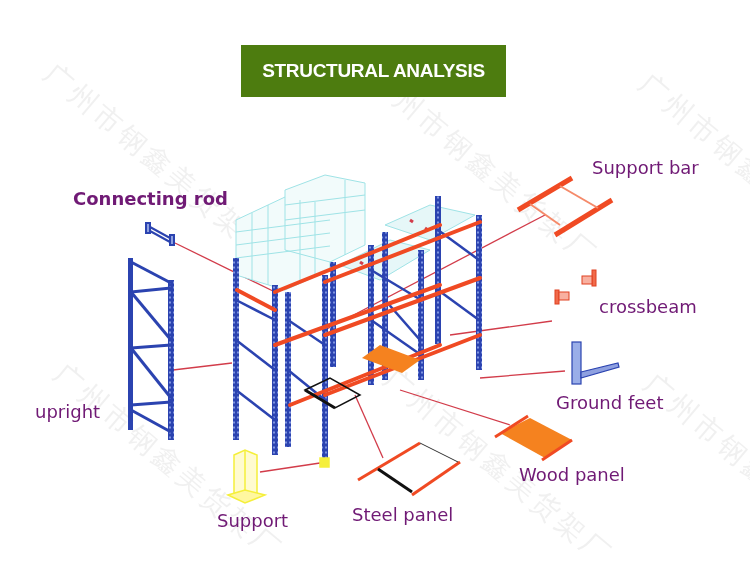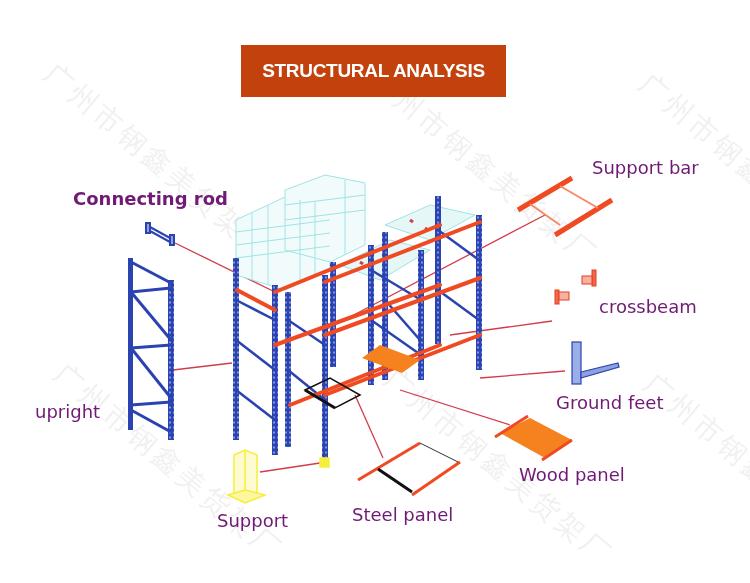--- a/index.html
+++ b/index.html
@@ -1,19 +1,19 @@
 <!DOCTYPE html>
 <html><head>
 <meta charset="utf-8">
 <style>
   html, body { margin: 0; padding: 0; background: #ffffff; }
   body { width: 750px; height: 583px; position: relative; overflow: hidden; font-family: "Liberation Sans", "DejaVu Sans", sans-serif; }
   .title-banner {
     position: absolute; left: 241px; top: 45px; width: 265px; height: 52px;
-    background: #c2410c; color: #ffffff; display: flex; align-items: center; justify-content: center;
+    background: #4d7c0f; color: #ffffff; display: flex; align-items: center; justify-content: center;
     font-family: "Liberation Sans", sans-serif; font-weight: bold; font-size: 19px; letter-spacing: -0.3px;
   }
   .label { position: absolute; color: #701a75; font-size: 18px; font-family: "DejaVu Sans", sans-serif; white-space: nowrap; }
   .watermark { position: absolute; color: rgba(200,200,200,0.28); font-size: 28px; font-family: "DejaVu Sans", sans-serif; transform: rotate(40deg); transform-origin: left top; white-space: nowrap; letter-spacing: 4px; }
   svg.diagram { position: absolute; left: 0; top: 0; }
 </style>
 </head>
 <body>
 
 <div class="watermark" style="left:60px;top:55px;">广州市钢鑫美货架厂</div>

